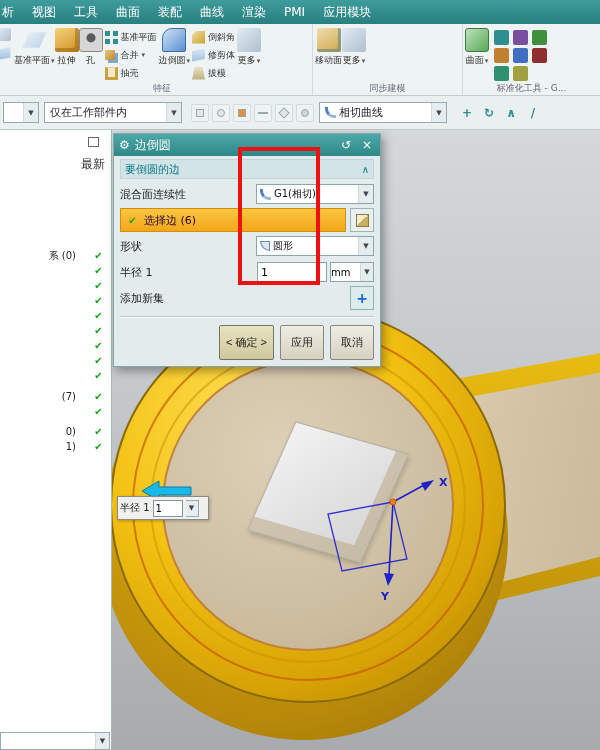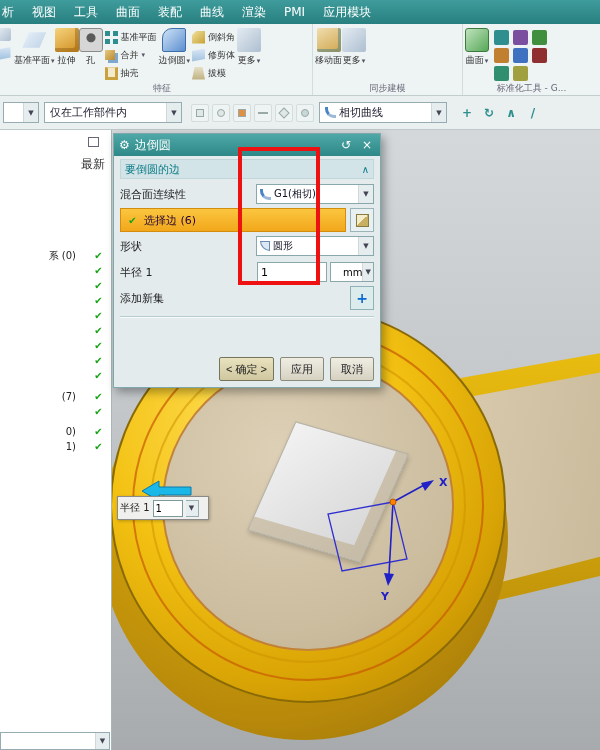--- a/index.html
+++ b/index.html
@@ -137,30 +137,30 @@
     border-bottom-left-radius:10px; flex:none; }
   .sel-row { flex:1; height:24px; background:linear-gradient(#fbc63f,#f2a71b); border:1px solid #d38c0e;
     display:flex; align-items:center; gap:5px; padding:0 5px; color:#203; }
   .cubebtn { width:24px; height:24px; margin-left:4px; background:#e9f0f1; border:1px solid #9ab4b8;
     display:flex; align-items:center; justify-content:center; }
   .ic-cube { width:13px; height:13px; background:linear-gradient(135deg,#f4ecca 50%,#c8b060 50%);
     border:1px solid #8a7a40; }
   .dinput { width:70px; height:20px; background:#fff; border:1px solid #8aa8ac; font-size:11px;
     padding:0 3px; font-family:"DejaVu Sans",sans-serif; }
   .unitcombo { width:44px; height:20px; margin-left:3px; background:#fff; border:1px solid #8aa8ac;
-    display:flex; align-items:center; padding-left:12px; font-size:10px; }
+    display:flex; align-items:center; padding-left:0; font-size:10px; }
   .unitcombo .arr { margin-left:auto; width:13px; align-self:stretch; background:#e6edee;
     border-left:1px solid #cfd9da; display:flex; align-items:center; justify-content:center; font-size:7px; color:#445; }
   .addbtn { width:24px; height:24px; background:#dcebec; border:1px solid #8fb2b6; color:#0a6ad0;
     font-weight:bold; font-size:14px; display:flex; align-items:center; justify-content:center; }
   .dsep { margin-top:7px; border-top:1px solid #b7cdd0; border-bottom:1px solid #f6fafa; }
   .btnrow { display:flex; justify-content:flex-end; gap:6px; margin-top:7px; }
-  .pbtn { min-width:44px; height:24px; padding:0 6px; background:linear-gradient(#efede3,#d6d2c2);
+  .pbtn { min-width:44px; height:35px; padding:0 6px; background:linear-gradient(#efede3,#d6d2c2);
     border:1px solid #8a8a7a; border-radius:2px; font-size:11px; color:#222; display:flex;
-    align-items:center; justify-content:center;margin-top:32px; }
+    align-items:center; justify-content:center; }
   .pbtn.ok { background:linear-gradient(#e8e2be,#cfc79e); border-color:#75755d; }
 
   .redbox { position:absolute; left:238px; top:147px; width:82px; height:138px;
     border:4px solid #ee1111; z-index:30; pointer-events:none; }
 </style>
 </head>
 <body>
 
 <div id="root">
 

